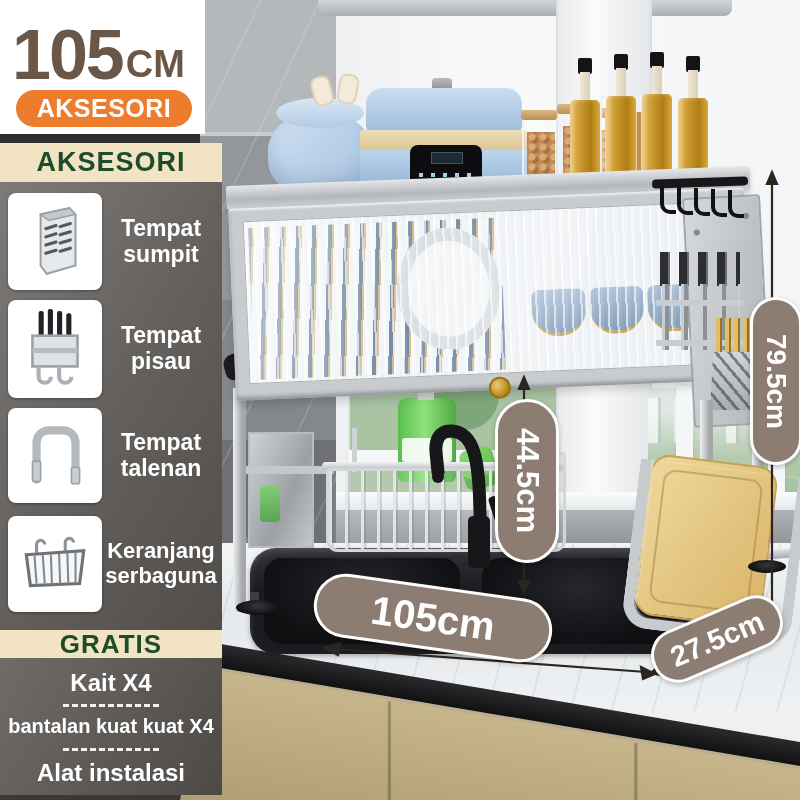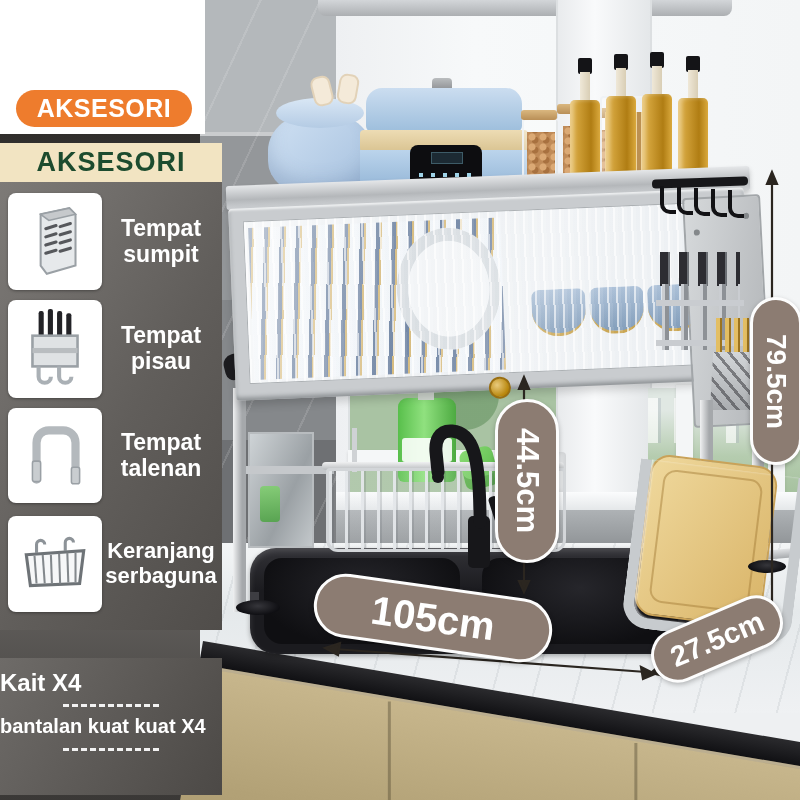--- a/index.html
+++ b/index.html
@@ -167,21 +167,21 @@
   .beigeBar{width:100%;background:#f2e4c2;color:#1c4b2e;font-weight:bold;
     display:flex;align-items:center;justify-content:center;letter-spacing:1px;}
   .sbBody{left:0;top:39px;width:100%;height:448px;
     background:linear-gradient(120deg,#7d7a77 0%,#615e5b 55%,#504d4a 100%);}
   .sbFree{left:0;top:515px;width:100%;height:137px;
     background:linear-gradient(120deg,#6e6b68,#4c4946);}
   .tile{left:8px;width:94px;border-radius:8px;background:#fff;
     box-shadow:0 1px 3px rgba(0,0,0,.35);display:flex;align-items:center;justify-content:center;}
   .tlabel{left:102px;width:118px;color:#fff;font-weight:bold;font-size:23px;line-height:1.12;
     display:flex;align-items:center;justify-content:center;text-align:center;}
-  .freeItem{left:0;width:100%;color:#fff;font-weight:bold;text-align:left;}
+  .freeItem{left:0;width:100%;color:#fff;font-weight:bold;text-align:center;}
   .dash{left:63px;width:96px;border-top:3px dashed rgba(255,255,255,.92);}
   .pill{background:#8c7c72;border:3px solid #fdfdfd;color:#fff;font-weight:bold;
     display:flex;align-items:center;justify-content:center;box-shadow:0 2px 5px rgba(0,0,0,.25);}
   .pillV{writing-mode:vertical-rl;text-orientation:mixed;}
   .pill44{left:495px;top:399px;width:58px;height:158px;border-radius:32px;font-size:31px;}
   .pill79{left:750px;top:297px;width:46px;height:162px;border-radius:26px;font-size:28px;}
   .pill105{left:313px;top:586px;width:234px;height:58px;border-radius:32px;font-size:40px;transform:rotate(8deg);}
   .pill27{left:648px;top:612px;width:132px;height:48px;border-radius:26px;font-size:29px;transform:rotate(-23deg);}
 </style>
 </head>
@@ -367,20 +367,24 @@
     <span>79.5cm</span>
   </div>
   <div class="abs pill pill105">
     <span>105cm</span>
   </div>
   <div class="abs pill pill27">
     <span>27.5cm</span>
   </div>
 
   <div class="abs corner">
+    <div class="abs sizeRow">
+      <span class="sizeNum">105</span>
+      <span class="sizeUnit">CM</span>
+    </div>
     <div class="abs badge">AKSESORI</div>
   </div>
 
   <div class="abs sidebar">
     <div class="abs beigeBar" style="left:0;top:0;height:39px;font-size:27px;">AKSESORI</div>
 
     <div class="abs sbBody">
       <div class="abs tile" style="top:11px;height:97px;">
         <svg width="66" height="80" viewBox="0 0 64 78">
           <polygon points="18,12 46,6 52,12 52,62 24,70 18,62" fill="#e6e9eb" stroke="#9aa0a5" stroke-width="2"></polygon>
@@ -435,22 +439,24 @@
             <line x1="30" y1="30" x2="31" y2="58"></line>
               <line x1="38" y1="29" x2="39" y2="58"></line>
             <line x1="46" y1="28" x2="47" y2="57"></line>
               <line x1="54" y1="28" x2="54" y2="57"></line>
           </g>
         </svg>
       </div>
       <div class="abs tlabel" style="top:334px;height:96px;font-size:22px;">Keranjang serbaguna</div>
     </div>
 
+    <div class="abs beigeBar" style="left:0;top:487px;height:28px;font-size:26px;">GRATIS</div>
 
     <div class="abs sbFree">
       <div class="abs freeItem" style="top:11px;font-size:24px;">Kait X4</div>
       <div class="abs dash" style="top:46px;"></div>
       <div class="abs freeItem" style="top:57px;font-size:20px;">bantalan kuat kuat X4</div>
       <div class="abs dash" style="top:90px;"></div>
+      <div class="abs freeItem" style="top:101px;font-size:24px;">Alat instalasi</div>
     </div>
   </div>
 
 </div>
 
 </body></html>

